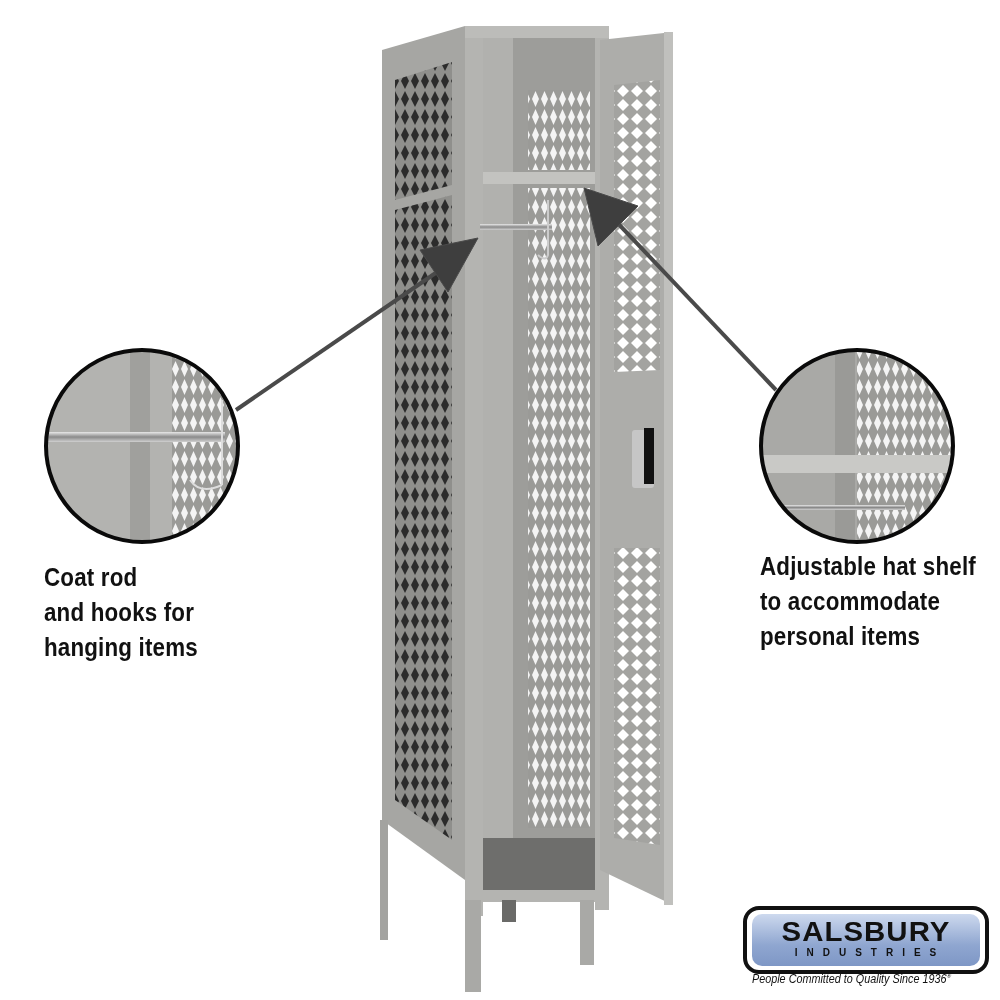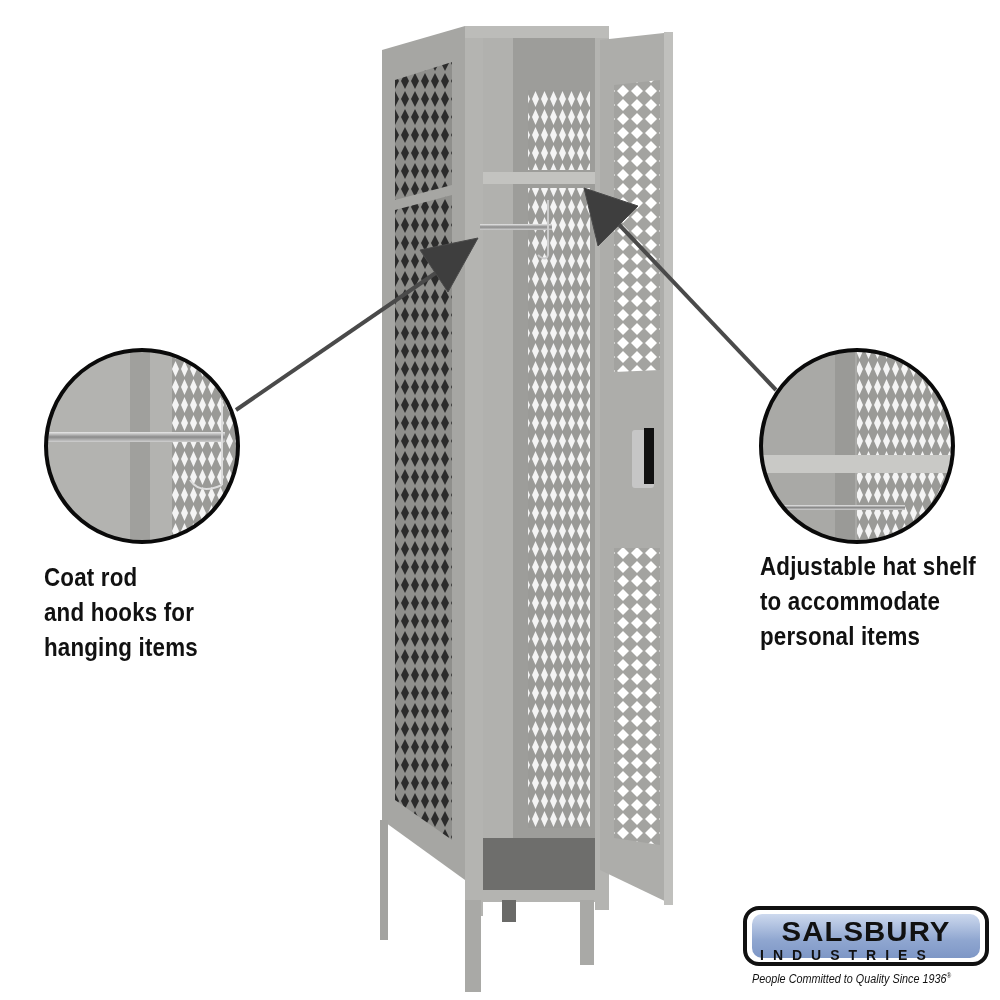--- a/index.html
+++ b/index.html
@@ -1,23 +1,23 @@
 <!DOCTYPE html>
 <html><head>
 <meta charset="utf-8">
 <style>
   html,body{margin:0;padding:0;background:#ffffff;}
   body{width:1000px;height:1000px;position:relative;overflow:hidden;font-family:"Liberation Sans",sans-serif;}
   .abs{position:absolute;}
   .caption{position:absolute;font-family:"Liberation Sans",sans-serif;font-weight:bold;color:#111;font-size:26px;line-height:35px;letter-spacing:0.2px;transform:scaleX(0.86);transform-origin:left top;}
   .caption div{white-space:nowrap;}
-  .logo-box{position:absolute;left:743px;top:906px;width:246px;height:60px;border:4px solid #111;border-radius:16px;background:#fff;box-sizing:border-box;}
+  .logo-box{position:absolute;left:743px;top:906px;width:246px;height:68px;border:4px solid #111;border-radius:16px;background:#fff;box-sizing:border-box;}
   .logo-inner{position:absolute;left:5px;top:4px;right:5px;bottom:4px;border-radius:10px;background:linear-gradient(180deg,#cdd9ee 0%,#8fa6d0 60%,#7e97c6 100%);}
   .logo-main{position:absolute;left:0;right:0;top:2px;text-align:center;font-family:"Liberation Sans",sans-serif;font-weight:bold;font-size:28px;letter-spacing:1px;color:#111;transform:scaleX(1.05);}
-  .logo-sub{position:absolute;left:0;right:0;top:33px;text-align:left;font-family:"Liberation Sans",sans-serif;font-weight:bold;font-size:14px;letter-spacing:9px;color:#111;padding-left:8px;}
+  .logo-sub{position:absolute;left:0;right:0;top:33px;text-align:center;font-family:"Liberation Sans",sans-serif;font-weight:bold;font-size:10px;letter-spacing:9px;color:#111;padding-left:8px;}
   .tagline{position:absolute;left:752px;top:972px;font-family:"Liberation Sans",sans-serif;font-style:italic;font-size:12px;color:#111;transform:scaleX(0.9);transform-origin:left top;white-space:nowrap;}
   .tagline sup{font-size:7px;}
 </style>
 </head>
 <body>
 
 <svg class="abs" style="left:0;top:0" width="1000" height="1000" viewBox="0 0 1000 1000">
   <defs>
     <pattern id="meshSide" width="10" height="18" patternUnits="userSpaceOnUse">
       <rect width="10" height="18" fill="#8f8f8c"></rect>

